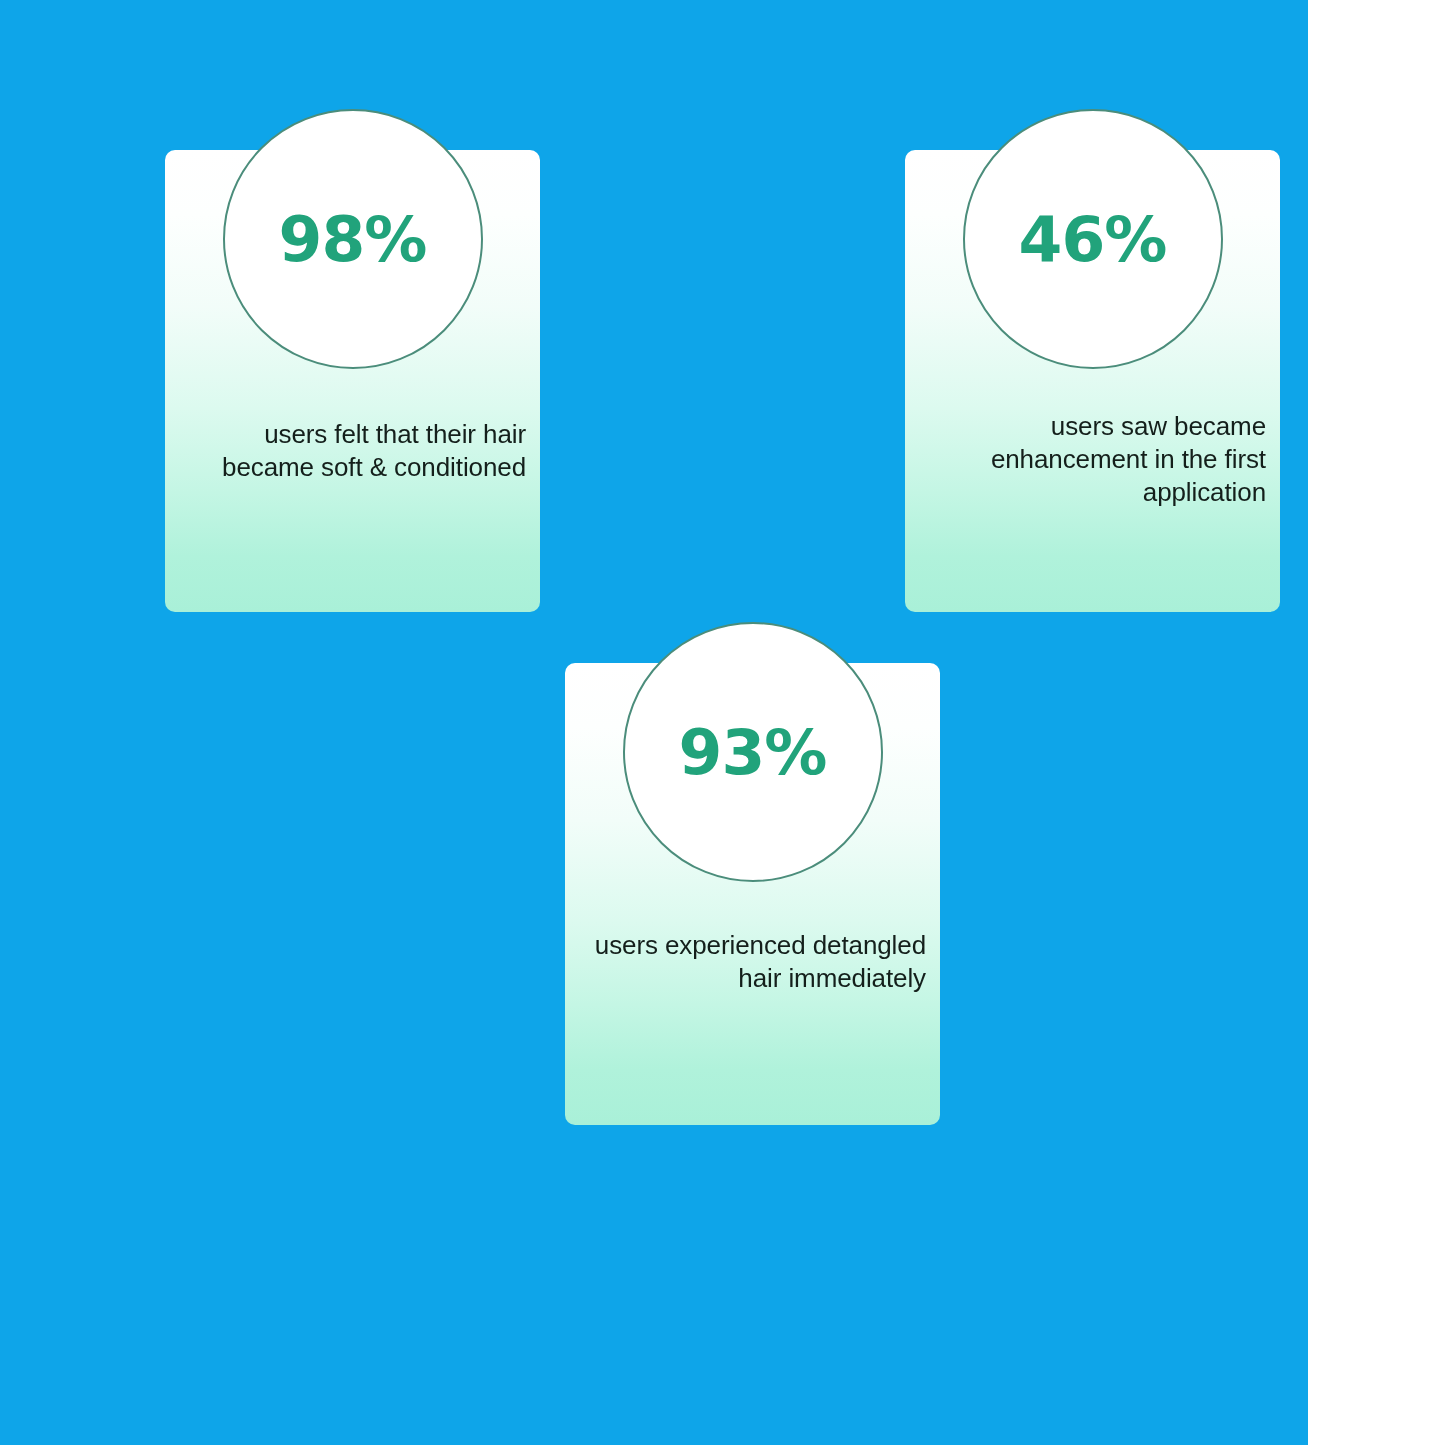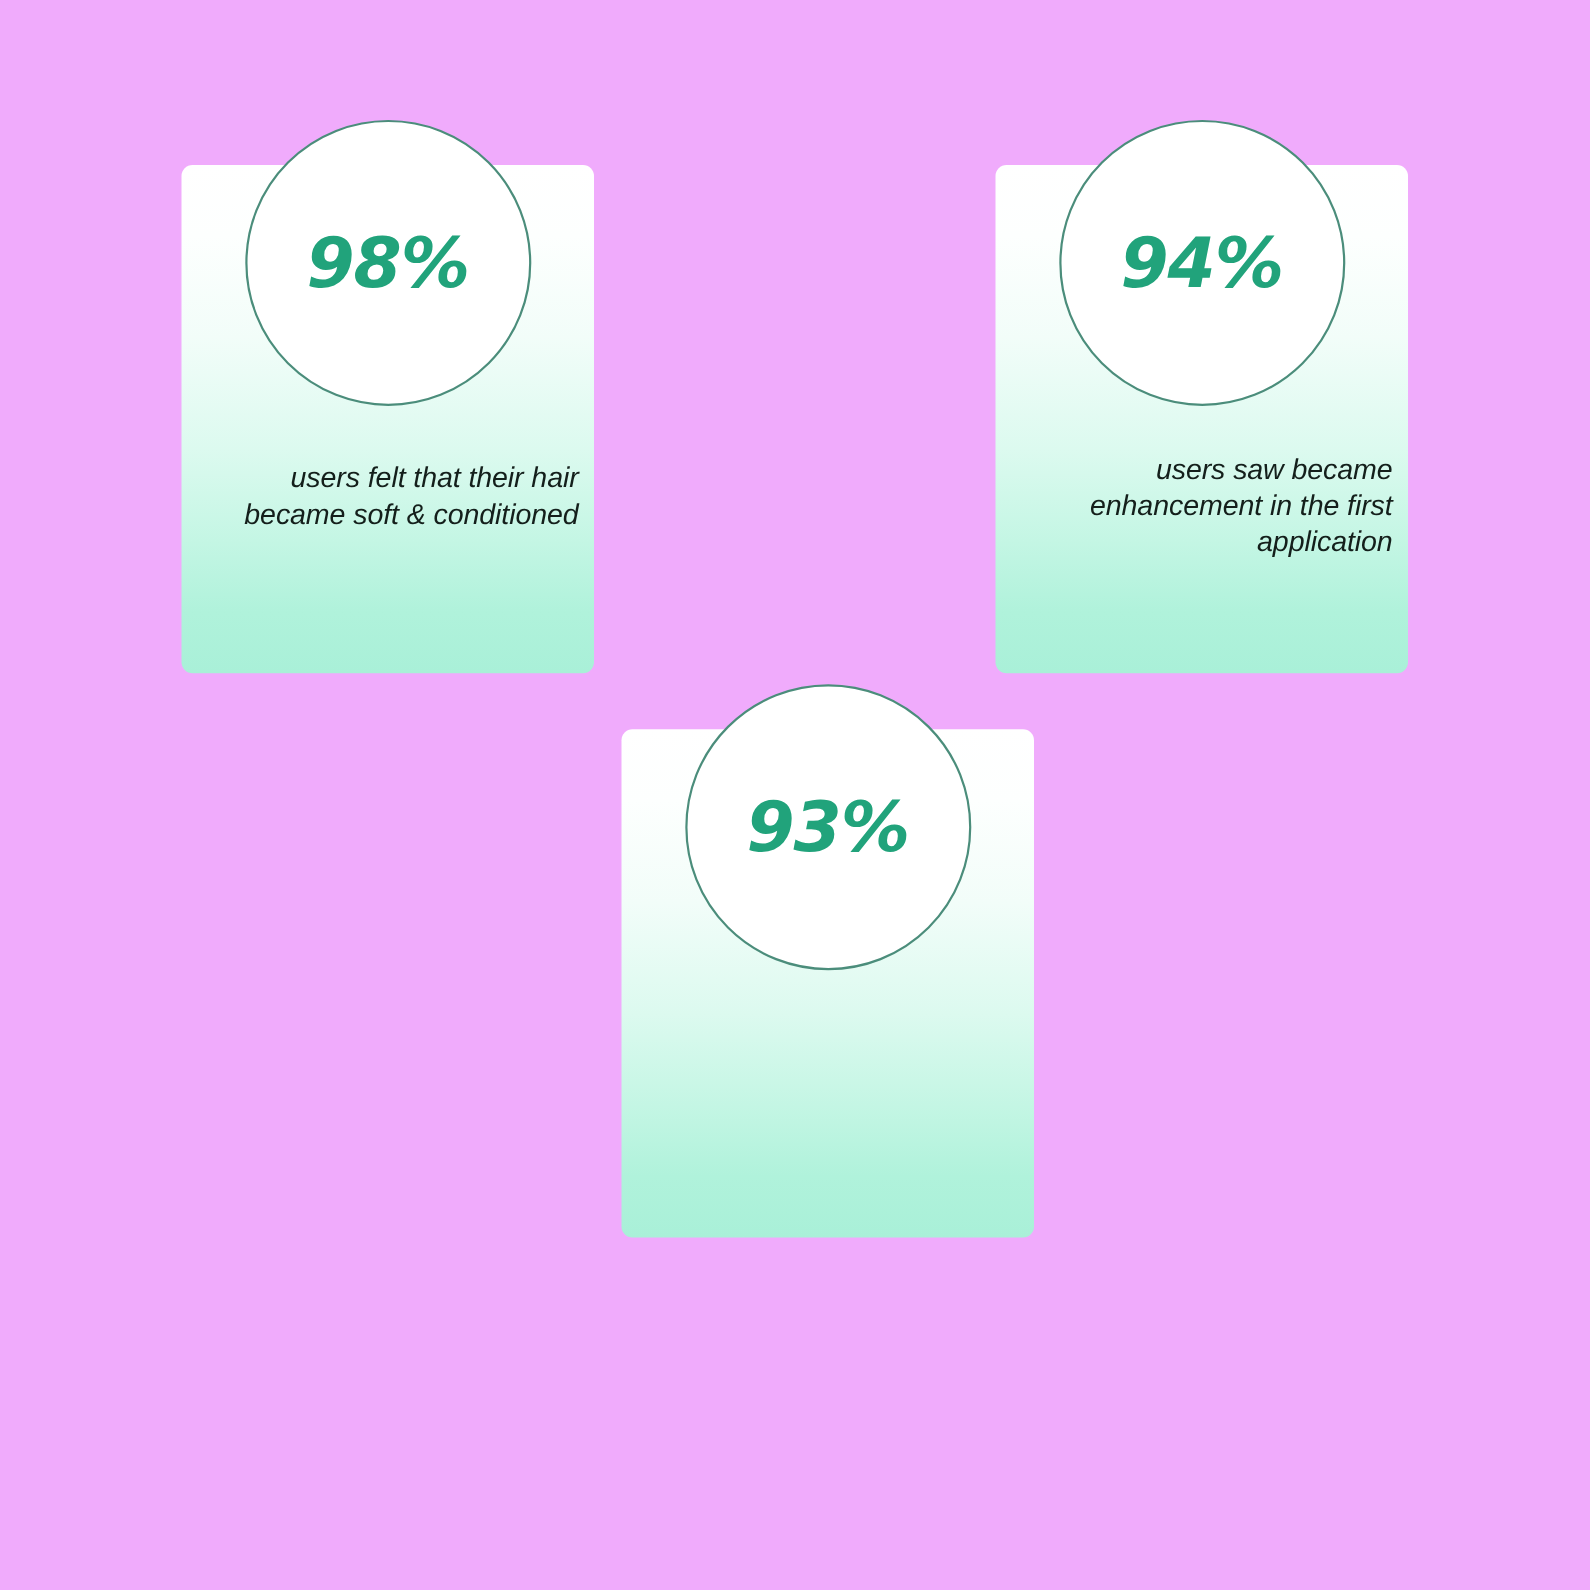--- a/index.html
+++ b/index.html
@@ -13,24 +13,23 @@
 
   body {
     font-family: "Liberation Sans", sans-serif;
     position: relative;
     overflow: hidden;
     -webkit-font-smoothing: antialiased;
   }
 
   #infographic {
     position: relative;
-    width: 1445px;
+    width: 1308px;
     height: 1445px;
-    background: #f0abfc;
-    font-style: italic;
+    background: #0ea5e9;
   }
 
   
   .stat-card {
     position: absolute;
     width: 375px;
     height: 462px;
     border-radius: 10px;
     background: linear-gradient(to bottom,
                 #ffffff 0%,
@@ -131,25 +130,26 @@
 
   <div class="stat-card card-1">
     <div class="stat-circle">
       <span class="stat-percent">98%</span>
     </div>
     <div class="stat-caption">users felt that their hair became soft &amp; conditioned</div>
   </div>
 
   <div class="stat-card card-2">
     <div class="stat-circle">
-      <span class="stat-percent">94%</span>
+      <span class="stat-percent">46%</span>
     </div>
     <div class="stat-caption">users saw became enhancement in the first application</div>
   </div>
 
   <div class="stat-card card-3">
     <div class="stat-circle">
       <span class="stat-percent">93%</span>
     </div>
+    <div class="stat-caption">users experienced detangled hair immediately</div>
   </div>
 
 
 </div>
 
 </body></html>

